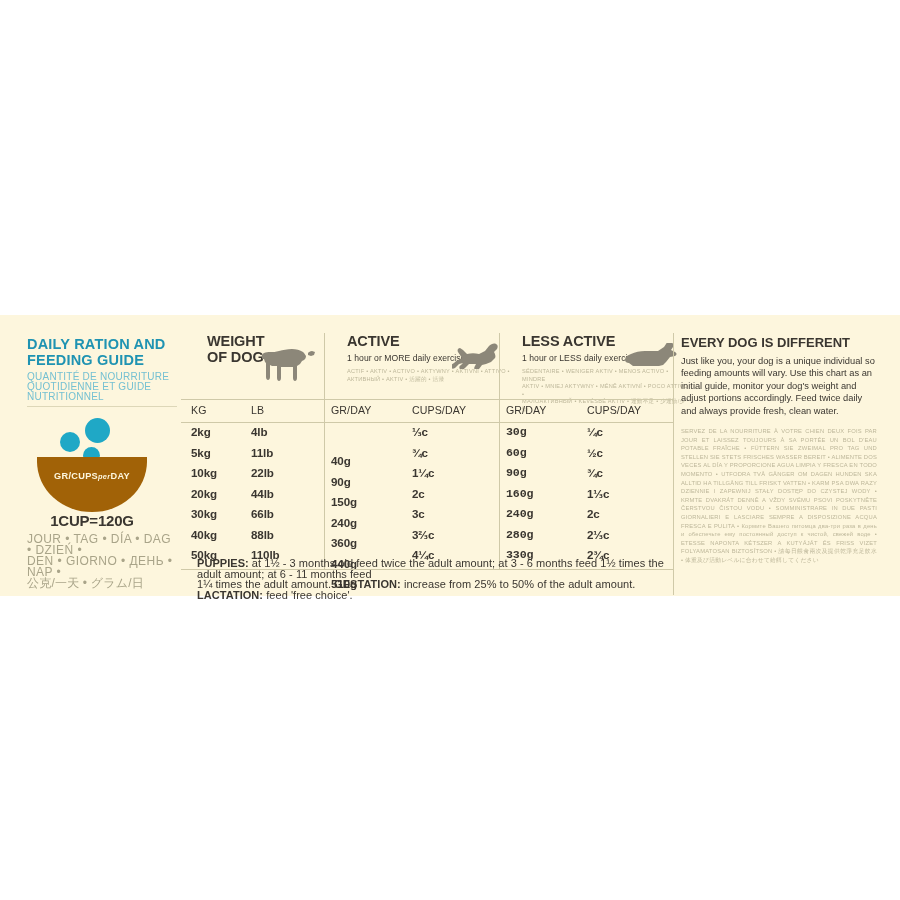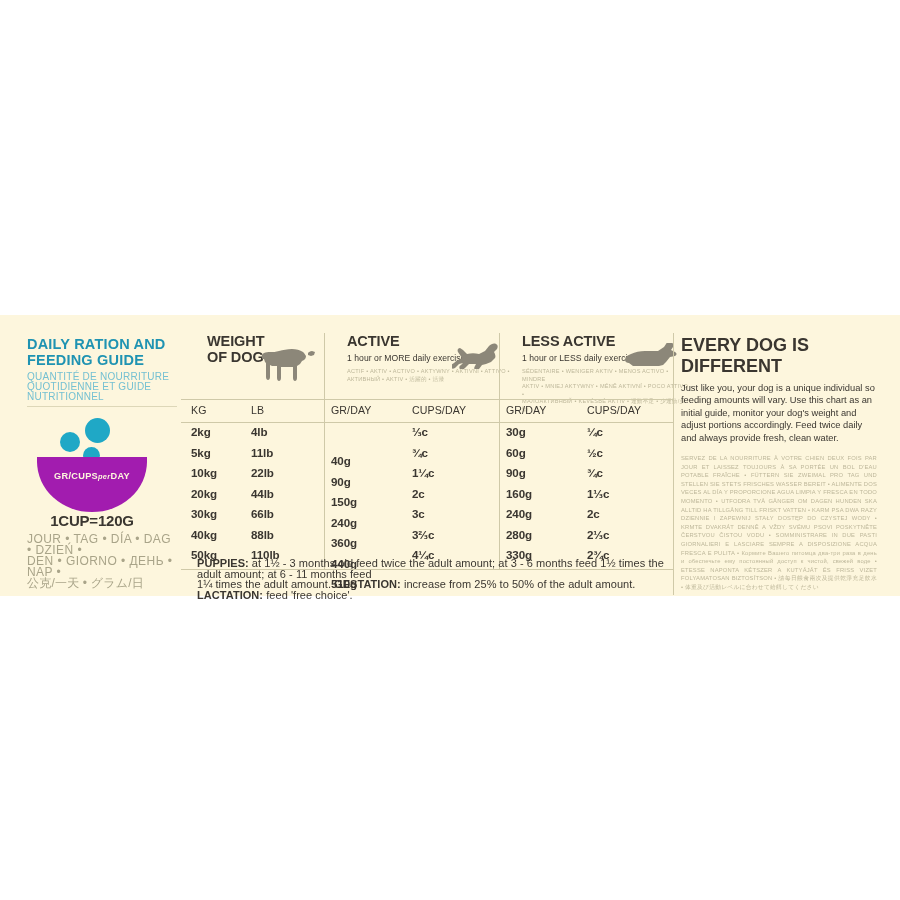--- a/index.html
+++ b/index.html
@@ -21,21 +21,21 @@
                  letter-spacing:.25px;margin-top:4px;}
   #left-rule{position:absolute;left:27px;top:91px;width:150px;height:1px;background:#ddd7b8;}
 
   
   #bowlwrap{position:absolute;left:27px;top:100px;width:150px;height:80px;}
   .kib{position:absolute;border-radius:50%;background:#1fa8c6;}
   #k1{left:58px;top:3px;width:25px;height:25px;}
   #k2{left:33px;top:17px;width:20px;height:20px;}
   #k3{left:56px;top:32px;width:17px;height:17px;}
   #bowl{position:absolute;left:10px;top:42px;width:110px;height:55px;
-        background:#a21caf;border-radius:0 0 60px 60px / 0 0 55px 55px;}
+        background:#a16207;border-radius:0 0 60px 60px / 0 0 55px 55px;}
   #bowl-label{position:absolute;left:0;top:14px;width:110px;text-align:center;
               color:#fdf6dd;font-size:9.2px;font-weight:bold;letter-spacing:.3px;}
   #bowl-label i{font-size:7.4px;font-style:italic;font-weight:bold;}
   #cupeq{position:absolute;left:27px;top:197px;width:130px;text-align:center;
          color:#3a3630;font-size:15px;font-weight:bold;letter-spacing:-.2px;}
   #left-langs{position:absolute;left:27px;top:219px;width:152px;
               color:#a9a489;font-size:12px;line-height:11px;letter-spacing:.45px;}
   #left-langs .cjk{letter-spacing:.2px;}
 
   
@@ -63,29 +63,29 @@
   .sh{position:absolute;top:4px;}
   #sh-kg{left:10px;} #sh-lb{left:70px;}
   #sh-gd1{left:150px;} #sh-cd1{left:231px;}
   #sh-gd2{left:325px;} #sh-cd2{left:406px;}
 
   #rows{position:absolute;left:0;top:90px;width:493px;}
   .row{position:relative;height:20.5px;}
   .row span{position:absolute;top:2px;}
   .c-kg{left:10px;} .c-lb{left:70px;}
   .c-g1{left:150px;margin-top:29px;} .c-c1{left:231px;}
-  .c-g2{left:325px;} .c-c2{left:406px;}
+  .c-g2{left:325px;font-family:Liberation Mono, monospace;} .c-c2{left:406px;}
 
   #footnote{position:absolute;left:197px;top:243px;width:492px;
             color:#3a3630;font-size:11px;line-height:10.5px;letter-spacing:.05px;}
   #footnote b{font-weight:bold;}
 
   
   #right{position:absolute;left:681px;top:20px;width:196px;}
-  #right h3{margin:0;color:#3a3630;font-size:18px;font-weight:bold;letter-spacing:0;}
+  #right h3{margin:0;color:#3a3630;font-size:13px;font-weight:bold;letter-spacing:0;}
   #right-body{margin-top:5px;color:#3a3630;font-size:9.3px;line-height:12.4px;
               letter-spacing:0;}
   #right-langs{margin-top:10px;color:#bdb79a;font-size:5.8px;line-height:8.6px;
                letter-spacing:.2px;text-align:justify;}
 </style>
 </head>
 <body>
 
 <div id="stage">
 

